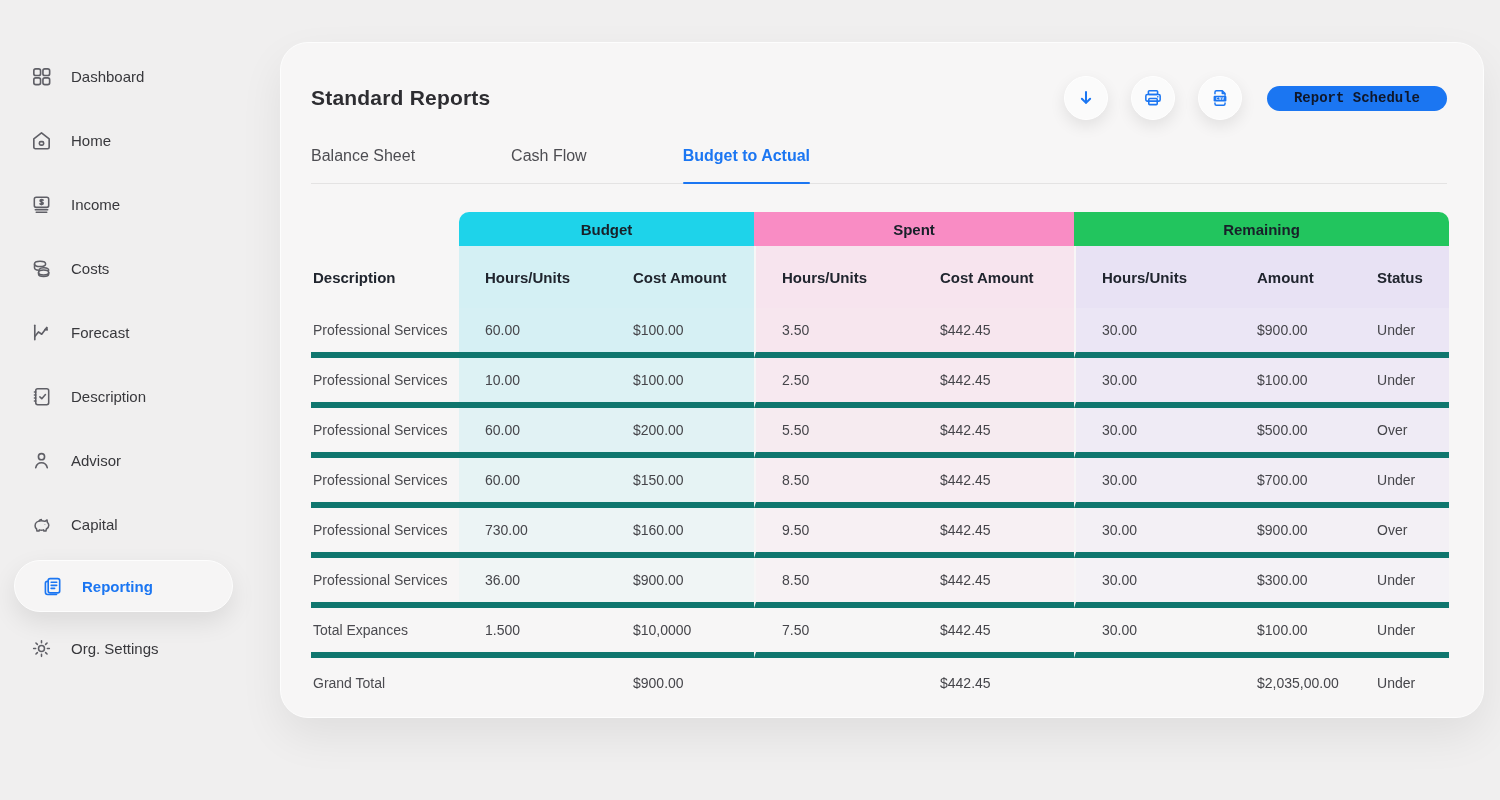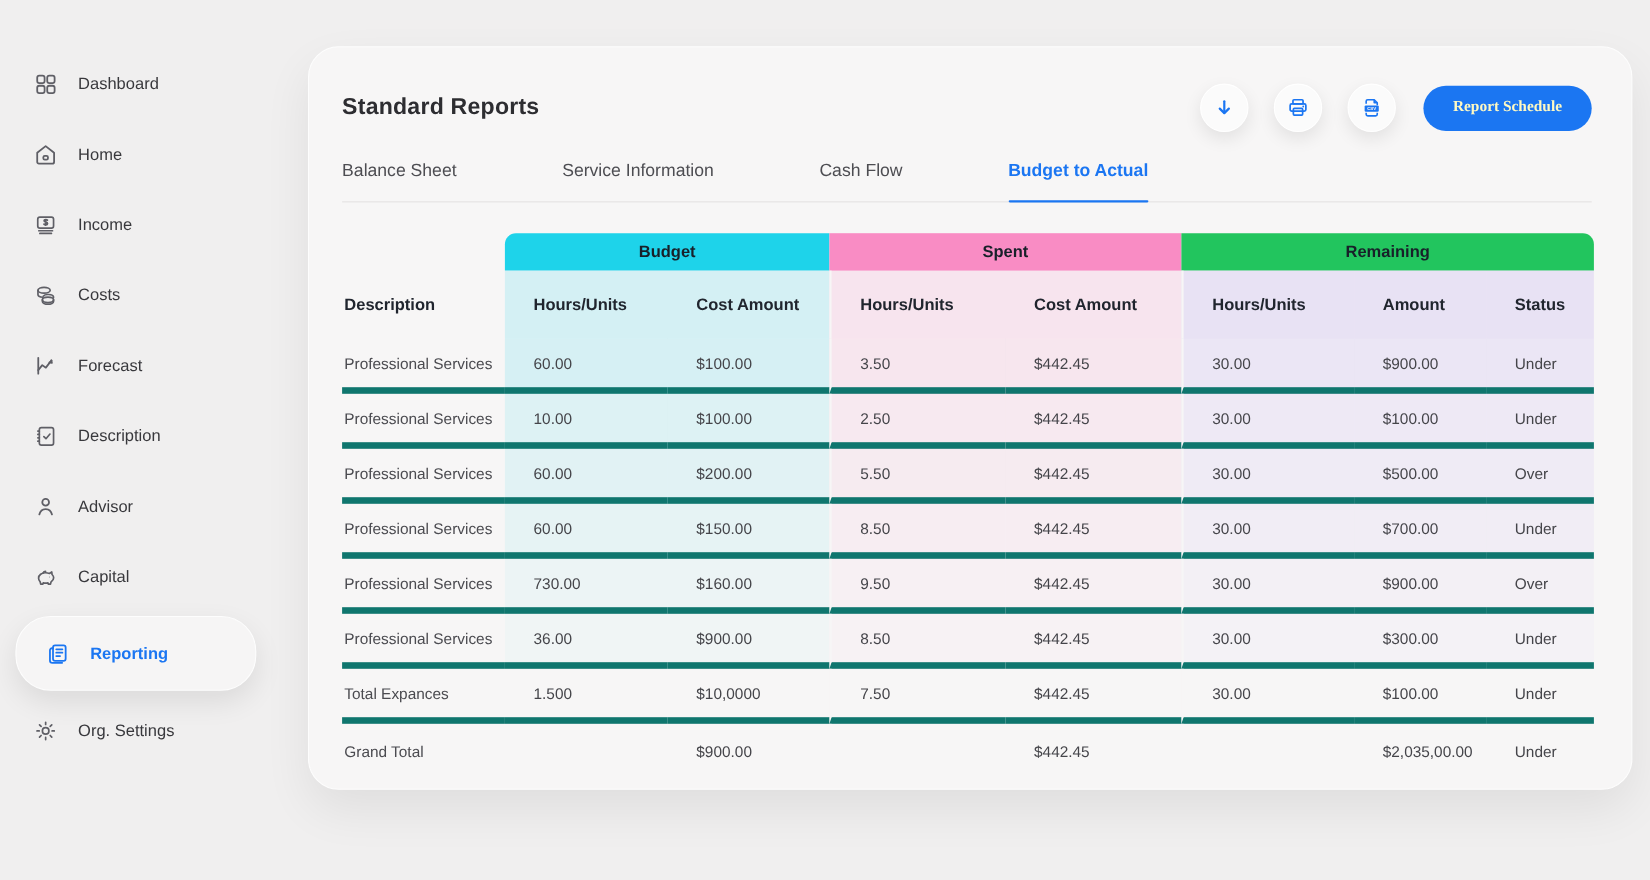--- a/index.html
+++ b/index.html
@@ -10,21 +10,21 @@
   }
   
   .sidebar { position:absolute; left:0; top:56px; width:280px; }
   .side-item {
     display:flex; align-items:center; gap:18px;
     height:40px; margin:0 0 24px 30px; font-size:15px; color:#38383C; cursor:pointer;
   }
   .side-item .icon { width:23px; height:23px; color:#5F5F66; display:flex; align-items:center; justify-content:center; }
   .side-item .icon svg { width:23px; height:23px; }
   .side-item.active {
-    width:219px; height:68px; margin-left:14px; margin-top:-8px; margin-bottom:16px;
+    width:219px; height:52px; margin-left:14px; margin-top:-8px; margin-bottom:16px;
     padding-left:26px; border-radius:32px; background:#F6F5F5;
     border:1px solid #FDFDFD; box-shadow:0 10px 26px rgba(0,0,0,0.09);
     color:var(--accent); font-weight:600;
   }
   .side-item.active .icon { color:var(--accent); }
   
   :root { --accent:#1B76F2; }
   .card {
     position:absolute; left:280px; top:42px; width:1204px; height:676px;
     background:#F7F6F6; border-radius:28px; border:1px solid #FDFDFD;
@@ -33,23 +33,23 @@
   .card-head { display:flex; justify-content:space-between; align-items:center; margin-top:33px; }
   .page-title { font-size:21px; font-weight:700; color:#2D2D31; letter-spacing:0.2px; }
   .actions { display:flex; align-items:center; gap:23px; }
   .circle-btn {
     width:44px; height:44px; border-radius:50%; background:#FBFBFB; border:1px solid #FFFFFF;
     box-shadow:0 6px 16px rgba(0,0,0,0.09); color:var(--accent);
     display:flex; align-items:center; justify-content:center; cursor:pointer;
   }
   .circle-btn svg { width:22px; height:22px; }
   .schedule-btn {
-    height:41px; padding:0 27px; border:none; border-radius:22px; margin-left:2px;
-    background:var(--accent); color:#fef9c3; font-size:14px; font-weight:600;
-    font-family:Liberation Serif, serif; display:flex; align-items:center; cursor:pointer;
+    height:25px; padding:0 27px; border:none; border-radius:22px; margin-left:2px;
+    background:var(--accent); color:#0f172a; font-size:14px; font-weight:600;
+    font-family:Liberation Mono, monospace; display:flex; align-items:center; cursor:pointer;
   }
   
   .tabs { display:flex; gap:96px; margin-top:27px; border-bottom:1px solid #E4E3E3; }
   .tab { font-size:16px; color:#4D4D52; padding-bottom:18px; position:relative; cursor:pointer; white-space:nowrap; }
   .tab.active { color:var(--accent); font-weight:600; }
   .tab.active::after {
     content:""; position:absolute; left:0; right:0; bottom:-1px; height:2.5px;
     background:var(--accent); border-radius:2px;
   }
   
@@ -210,21 +210,20 @@
             <text x="12" y="14.3" text-anchor="middle" font-size="4.4" font-weight="bold" fill="#FBFBFB" stroke="none" font-family="Liberation Sans, sans-serif">CSV</text>
           </svg>
         </span>
       </button>
       <button class="schedule-btn">Report Schedule</button>
     </div>
   </div>
 
   <div class="tabs" id="tabbar">
       <div class="tab">Balance Sheet</div>
-      <div class="tab">Service Information</div>
       <div class="tab">Cash Flow</div>
       <div class="tab active">Budget to Actual</div>
     </div>
 
   <div class="table-area">
     <table>
       <colgroup>
         <col style="width:148px">
           <col style="width:148px">
           <col style="width:147px">

